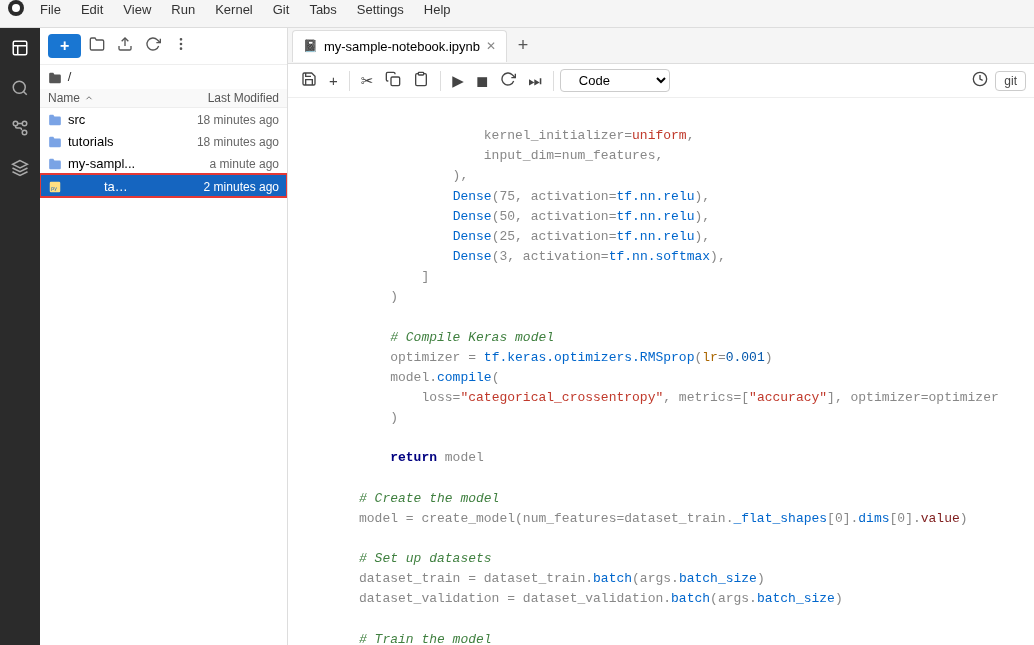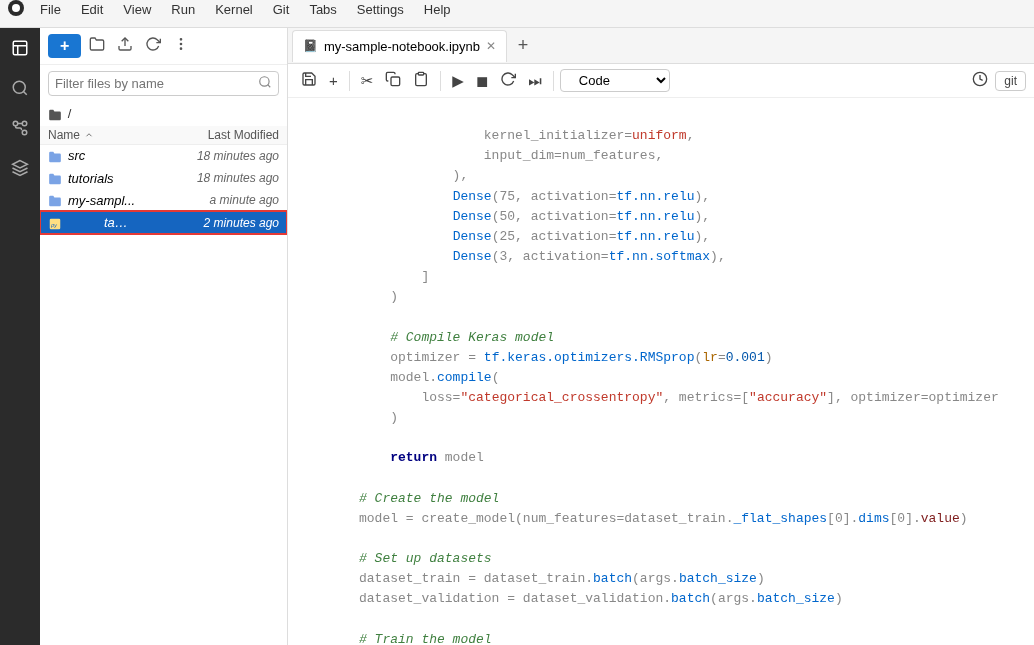--- a/index.html
+++ b/index.html
@@ -46,21 +46,21 @@
 
     .file-table-header {
       display: flex; padding: 2px 8px; border-bottom: 1px solid #eee; font-size: 12px; color: #555;
       background: #f9f9f9;
     }
     .file-table-header .col-name { flex: 1; display: flex; align-items: center; gap: 4px; cursor: pointer; }
     .file-table-header .col-modified { width: 110px; text-align: right; }
 
     .file-list { flex: 1; overflow-y: auto; }
     .file-row {
-      display: flex; align-items: center; padding: 3px 8px; cursor: pointer; font-size: 13px; font-style: italic;
+      display: flex; align-items: flex-end; padding: 3px 8px; cursor: pointer; font-size: 13px;
     }
     .file-row.selected { background: #1976d2; color: white; }
     .file-row.selected .modified { color: white; }
     .file-row .file-icon { margin-right: 6px; font-size: 14px; }
     .file-row .file-name { flex: 1; white-space: nowrap; overflow: hidden; text-overflow: ellipsis; }
     .file-row .modified { width: 110px; text-align: right; color: #666; font-size: 12px; }
 
     
     .file-row.highlighted { outline: 2px solid #e53935; outline-offset: -2px; gap: 36px; }
 
@@ -174,29 +174,20 @@
       </button>
       <button class="icon-btn">
         <svg width="16" height="16" viewBox="0 0 24 24" fill="none" stroke="#555" stroke-width="2">
             <circle cx="12" cy="12" r="1"></circle>
             <circle cx="12" cy="5" r="1"></circle>
             <circle cx="12" cy="19" r="1"></circle>
           </svg>
       </button>
     </div>
 
-    <div class="search-bar">
-      <input type="text" style="font-size: 13px;" placeholder="Filter files by name">
-      <span class="search-icon">
-        <svg width="14" height="14" viewBox="0 0 24 24" fill="none" stroke="#888" stroke-width="2">
-            <circle cx="11" cy="11" r="8"></circle>
-            <path d="m21 21-4.35-4.35"></path>
-          </svg>
-      </span>
-    </div>
 
     <div class="breadcrumb">
       <span>
         <svg width="14" height="14" viewBox="0 0 24 24" fill="#555" style="vertical-align:middle;margin-right:2px;">
             <path d="M22 19a2 2 0 0 1-2 2H4a2 2 0 0 1-2-2V5a2 2 0 0 1 2-2h5l2 3h9a2 2 0 0 1 2 2z"></path>
           </svg>
       </span>
       <span>/</span>
     </div>
 

